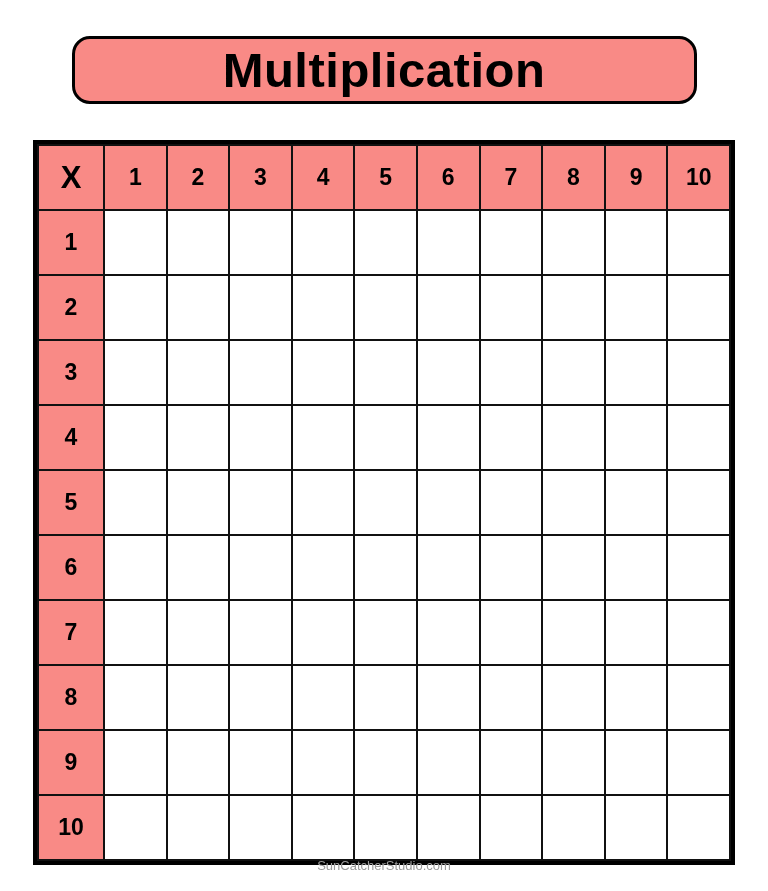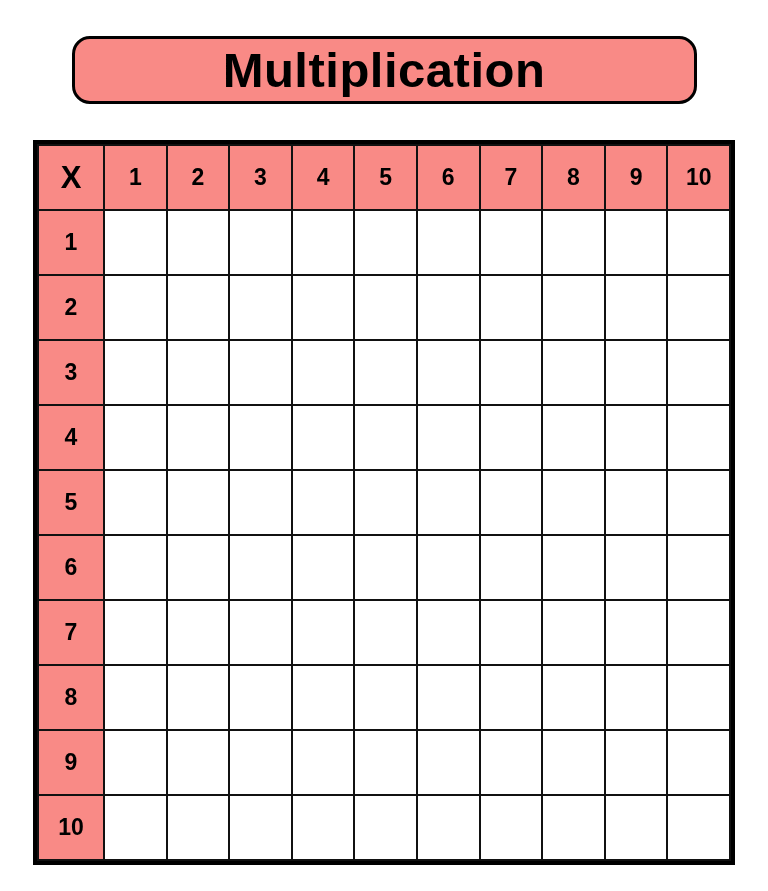--- a/index.html
+++ b/index.html
@@ -269,14 +269,15 @@
           <td></td>
           <td></td>
           <td></td>
           <td></td>
           <td></td>
         </tr>
       </tbody>
     </table>
   </div>
 
+  <div class="footer">SunCatcherStudio.com</div>
 
 </div>
 
 </body></html>

